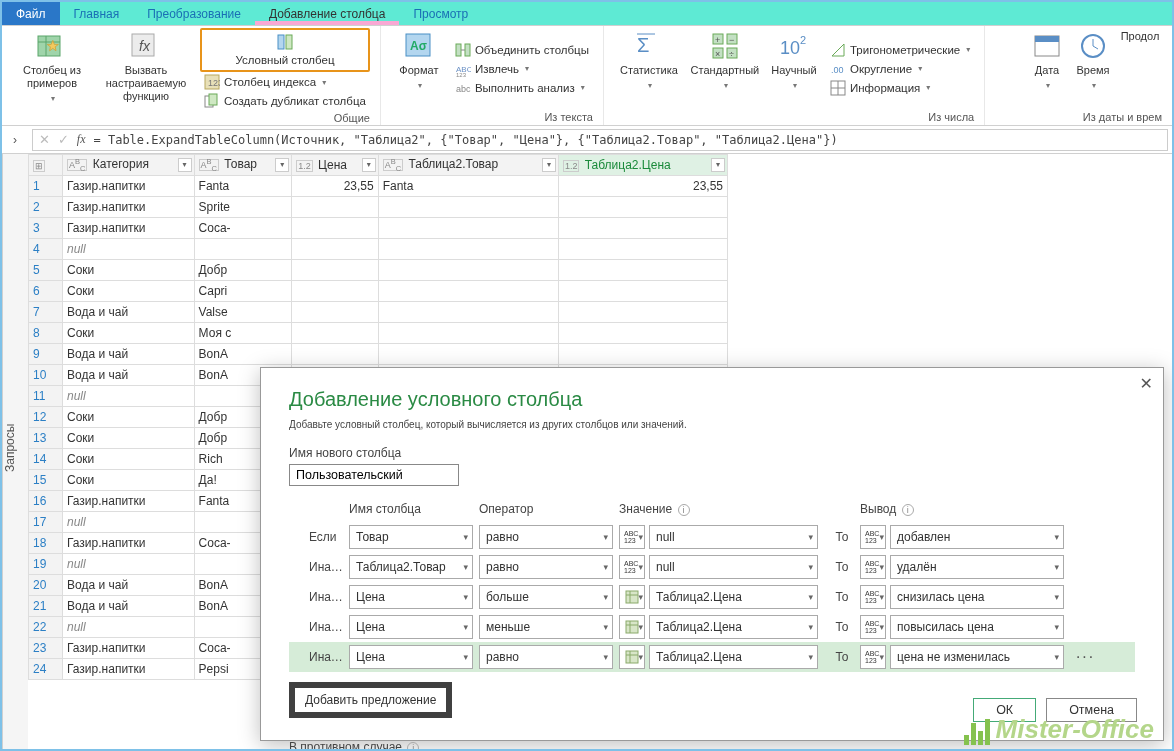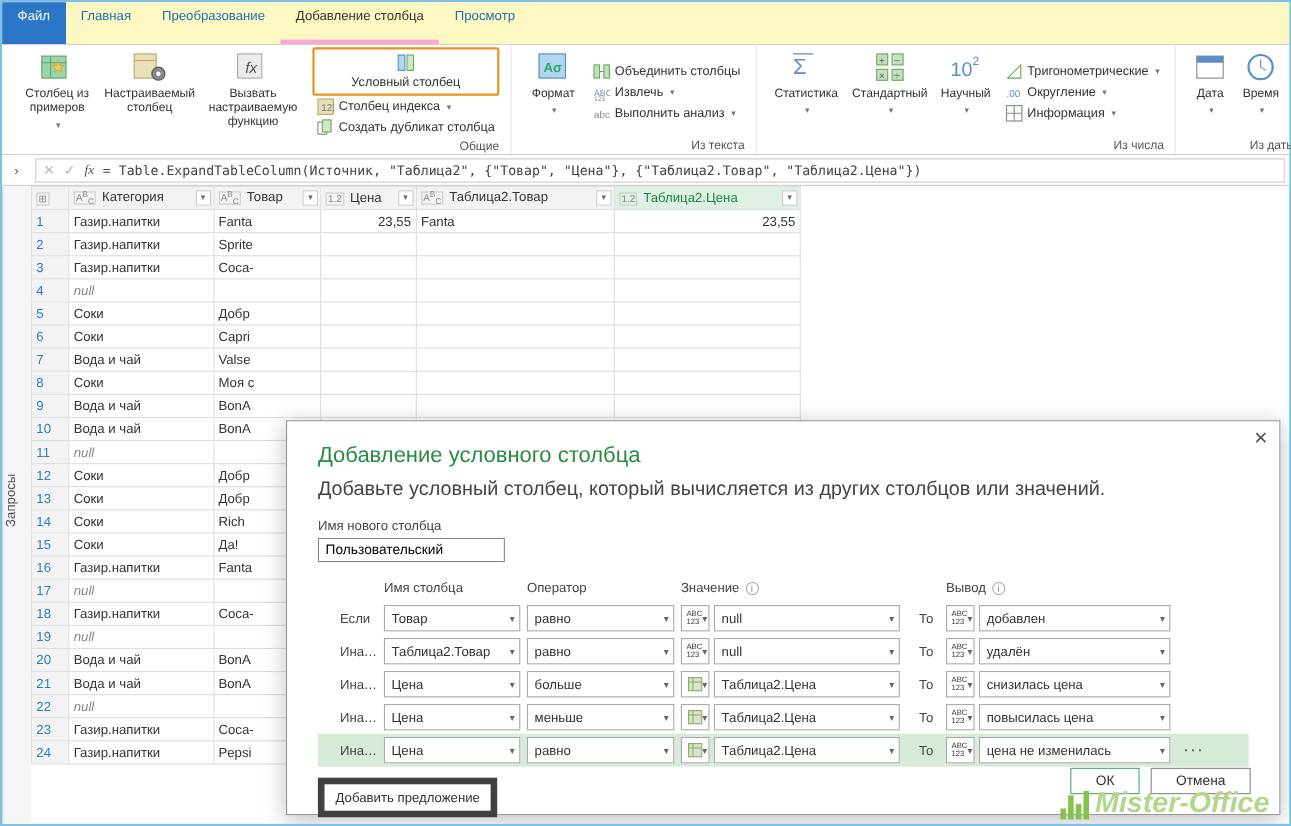--- a/index.html
+++ b/index.html
@@ -1,19 +1,19 @@
 <!DOCTYPE html>
 <html><head>
 <meta charset="utf-8">
 <style>
   * { box-sizing: border-box; font-family: "Segoe UI", Arial, sans-serif; }
   body { margin: 0; background: #fff; font-size: 12px; color: #333; width: 1174px; height: 751px; overflow: hidden; position: relative; }
   .app { display: flex; flex-direction: column; height: 100%; border: 2px solid #7ec1e8; }
   
-  .tabs { display: flex; background: #fef9c3; border-bottom: 1px solid #d0d0d0; height: 39px; align-items: stretch; }
+  .tabs { display: flex; background: #5eead4; border-bottom: 1px solid #d0d0d0; height: 24px; align-items: stretch; }
   .tab { padding: 0 14px; font-size: 12px; line-height: 24px; color: #1a6fb5; cursor: pointer; }
   .tab.file { background: #2a77c8; color: #fff; font-weight: normal; }
   .tab.active { border-bottom: 4px solid #f9a8d4; color: #333; }
   
   .ribbon { display: flex; background: #fff; border-bottom: 1px solid #d0d0d0; height: 100px; }
   .group { border-right: 1px solid #e8e8e8; padding: 2px 10px 0 10px; display: flex; flex-direction: column; }
   .group-items { display: flex; gap: 4px; flex: 1; }
   .group-label { text-align: right; font-size: 11px; color: #555; padding: 2px 0; }
   .big-btn { display: flex; flex-direction: column; align-items: center; width: 80px; font-size: 11px; text-align: center; line-height: 13px; padding-top: 2px; gap: 2px; }
   .big-btn .icon { width: 32px; height: 32px; }
@@ -40,21 +40,21 @@
   table.grid th.sel { background: #dff1e4; color: #1a8a3a; }
   .col-r { text-align: right !important; }
   .rownum { width: 34px; text-align: center; background: #f3f3f3; color: #2b7fc5; }
   .null { text-align: right; font-style: italic; color: #888; }
   .type-badge { font-size: 9px; color: #888; margin-right: 2px; border:1px solid #ccc; padding:0 1px; }
   .hdr-drop { position:absolute; right:2px; top:3px; width:14px; height:14px; border:1px solid #ccc; font-size:8px; line-height:12px; text-align:center; color:#666; background:#fff; }
   
   .dialog { position: absolute; left: 232px; top: 213px; right: 8px; bottom: 8px; background: #fff; border: 1px solid #999; box-shadow: 0 4px 20px rgba(0,0,0,.25); padding: 20px 28px; display:flex; flex-direction:column; }
   .dialog-close { position:absolute; top:6px; right:10px; font-size:16px; color:#555; cursor:pointer; }
   .dlg-title { font-size: 20px; color: #2a8a44; font-weight: 400; margin-bottom: 8px; }
-  .dlg-sub { font-size: 18px; color: #444; margin-bottom: 16px; }
+  .dlg-sub { font-size: 10px; color: #444; margin-bottom: 16px; }
   .field-label { font-size: 12px; color: #444; margin-bottom: 4px; }
   .textfield { border: 1px solid #888; padding: 3px 6px; font-size: 12.5px; width: 170px; }
   .rules { margin-top: 16px; }
   .rules-header { display: grid; grid-template-columns: 60px 130px 140px 205px 36px 210px 30px; gap: 0; font-size: 12px; color: #444; margin-bottom: 6px; align-items:center; }
   .rule-row { display: grid; grid-template-columns: 60px 130px 140px 30px 175px 36px 30px 180px 30px; gap: 0; align-items: center; height: 30px; }
   .rule-row.hl { background: #d6ecd8; }
   .rule-lbl { font-size: 12px; color:#444; padding-right:4px; overflow:hidden; text-overflow:ellipsis;margin-left:20px; }
   .combo { border: 1px solid #aaa; background: #fff; height: 24px; padding: 0 18px 0 6px; font-size: 12px; position: relative; display:flex; align-items:center; margin-right:6px; overflow:hidden; }
   .combo::after { content:"▾"; position:absolute; right:4px; font-size:9px; color:#666; }
   .combo.type { width:26px; padding:0 4px; margin-right:2px; display:flex; justify-content:center; }
@@ -92,29 +92,20 @@
         <div class="big-btn">
           <svg class="icon" viewBox="0 0 32 32">
               <rect x="2" y="6" width="22" height="20" fill="#9fd4aa" stroke="#5aa56a"></rect>
               <line x1="2" y1="12" x2="24" y2="12" stroke="#5aa56a"></line>
               <line x1="10" y1="6" x2="10" y2="26" stroke="#5aa56a"></line>
               <polygon points="26,18 28,23 33,23 29,26 30,31 26,28 22,31 23,26 19,23 24,23" fill="#f3c95e" stroke="#caa23a" transform="translate(-4,-4) scale(0.8)"></polygon>
             </svg>
           <span>Столбец из примеров</span>
             <span class="caret">▾</span>
         </div>
-        <div class="big-btn">
-          <svg class="icon" viewBox="0 0 32 32">
-              <rect x="2" y="4" width="20" height="22" fill="#e8e0b8" stroke="#b8a860"></rect>
-              <line x1="2" y1="10" x2="22" y2="10" stroke="#b8a860"></line>
-              <circle cx="24" cy="22" r="6" fill="#888" stroke="#555"></circle>
-              <circle cx="24" cy="22" r="2" fill="#fff"></circle>
-            </svg>
-          <span>Настраиваемый столбец</span>
-        </div>
         <div class="big-btn" style="width:100px">
           <svg class="icon" viewBox="0 0 32 32">
               <rect x="2" y="4" width="22" height="22" fill="#ececec" stroke="#aaa"></rect>
               <text x="9" y="21" font-size="14" font-style="italic" font-family="serif" fill="#555">fx</text>
             </svg>
           <span>Вызвать настраиваемую функцию</span>
         </div>
         <div class="stack-btns">
           <div class="small-btn hl">
             <svg class="icon16" viewBox="0 0 16 16">

